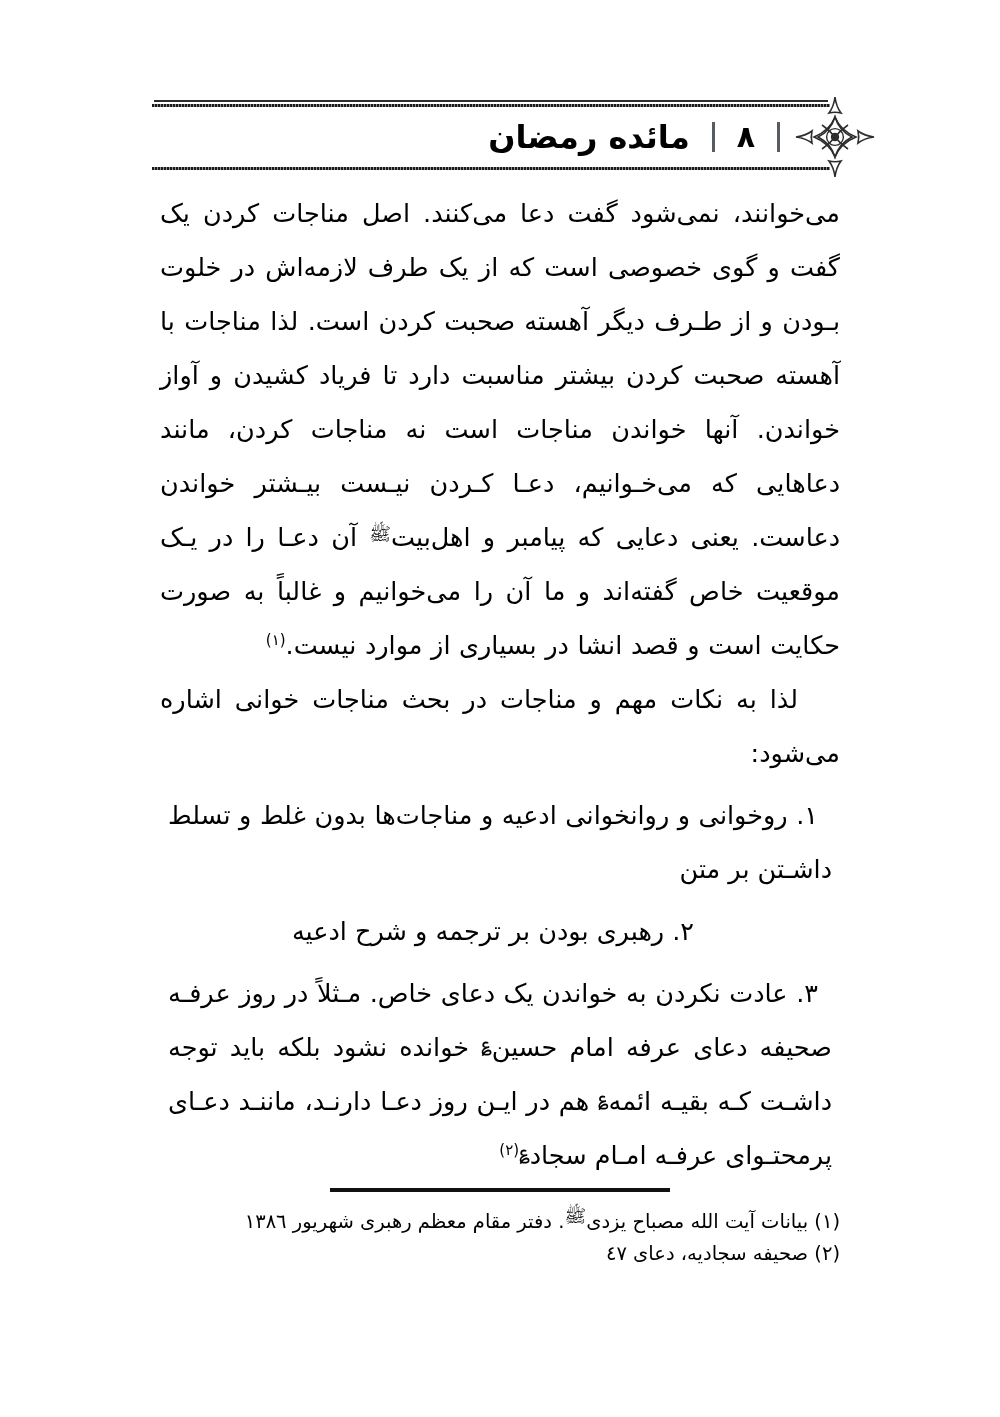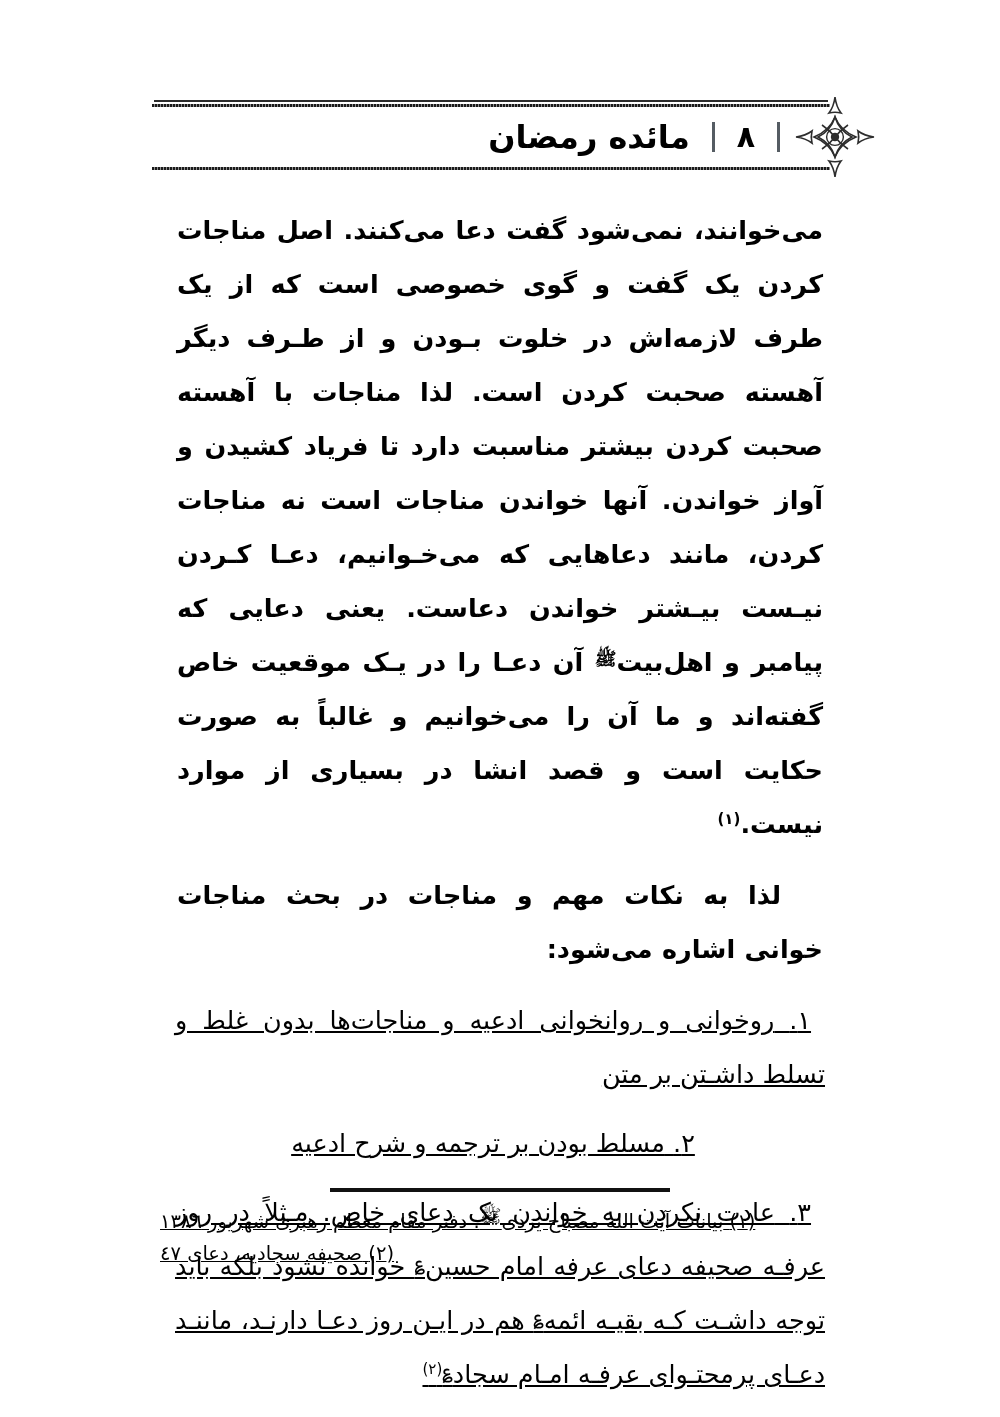--- a/index.html
+++ b/index.html
@@ -94,40 +94,38 @@
 
   
   .content {
     position: absolute;
     top: 186px;
     right: 160px;
     left: 160px;
     width: 680px;
   }
   p.para {
-    margin: 17px;
+    margin: 0;
     font-size: 25.5px;
     line-height: 54px;
     text-align: justify;
     text-justify: inter-word;
     word-spacing: 0.02em;
-    font-weight: bold;
   }
   p.para.indent {
     text-indent: 42px;
   }
   p.para.noindent {
     text-indent: 0;
   }
   .list-item {
-    margin: 15px;
+    margin: 8px;
     font-size: 25.5px;
     line-height: 54px;
     text-align: justify;
-    text-decoration: underline;
   }
   .list-item.lead {
     text-indent: 14px;
   }
   .sup-note {
     font-size: 15px;
     vertical-align: super;
     line-height: 0;
   }
   .honorific {
@@ -146,23 +144,22 @@
   }
   .fn-rule {
     width: 340px;
     height: 4px;
     background: #111111;
     margin: 0 auto 14px auto;
   }
   .fn-line {
     font-size: 19.5px;
     line-height: 32px;
-    text-align: left;
+    text-align: right;
     white-space: nowrap;
-    text-decoration: underline;
   }
 </style>
 </head>
 <body>
 
 <div class="page">
 
   <div class="header">
     <div class="header-rule hairline-top"></div>
     <div class="header-rule top"></div>
@@ -197,21 +194,21 @@
 
     <p class="para noindent"><span>می‌خوانند، نمی‌شود گفت دعا می‌کنند. اصل مناجات کردن یک گفت و گوی خصوصی است که از یک طرف لازمه‌اش در خلوت بـودن و از طـرف دیگر آهسته صحبت کردن است. لذا مناجات با آهسته صحبت کردن بیشتر مناسبت دارد تا فریاد کشیدن و آواز خواندن. آنها خواندن مناجات است نه مناجات کردن، مانند دعاهایی که می‌خـوانیم، دعـا کـردن نیـست بیـشتر خواندن دعاست. یعنی دعایی که پیامبر و اهل‌بیت</span><span class="honorific">ﷺ</span><span> آن دعـا را در یـک موقعیت خاص گفته‌اند و ما آن را می‌خوانیم و غالباً به صورت حکایت است و قصد انشا در بسیاری از موارد نیست.</span><span class="sup-note">(١)</span></p>
 
 
     <p class="para indent">لذا به نکات مهم و مناجات در بحث مناجات خوانی اشاره می‌شود:</p>
 
     <p class="list-item lead"><span>١.</span>
       <span>روخوانی و روانخوانی ادعیه و مناجات‌ها بدون غلط و تسلط داشـتن بر متن</span></p>
 
     <p class="list-item lead" style="text-align:center;"><span>٢.</span>
-      <span>مسلط بودن بر ترجمه و شرح ادعیه</span></p>
+      <span>رهبری بودن بر ترجمه و شرح ادعیه</span></p>
 
     <p class="list-item lead"><span>٣.</span>
       <span>عادت نکردن به خواندن یک دعای خاص. مـثلاً در روز عرفـه صحیفه دعای عرفه امام حسین</span><span class="honorific">؏</span><span> خوانده نشود بلکه باید توجه داشـت کـه بقیـه ائمه</span><span class="honorific">؏</span><span> هم در ایـن روز دعـا دارنـد، ماننـد دعـای پرمحتـوای عرفـه امـام سجاد</span><span class="honorific">؏</span><span class="sup-note">(٢)</span></p>
 
   </div>
 
   <div class="footnotes">
     <div class="fn-rule"></div>
 
     <div class="fn-line"><span>(١)</span>

